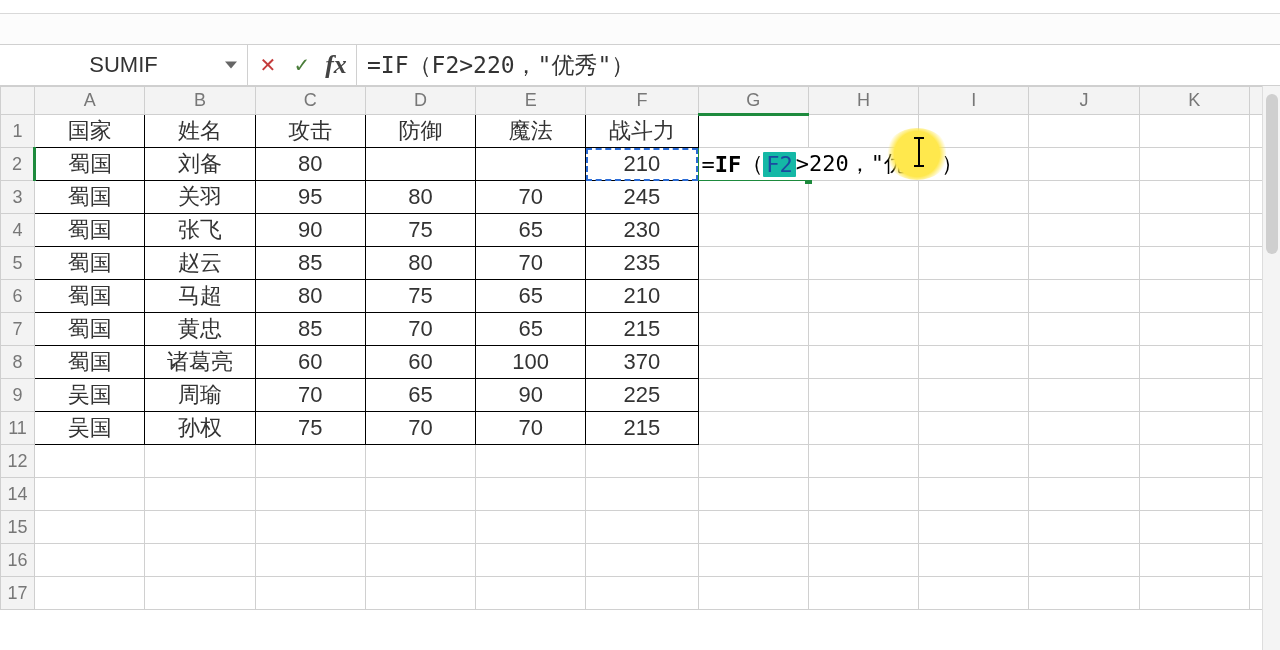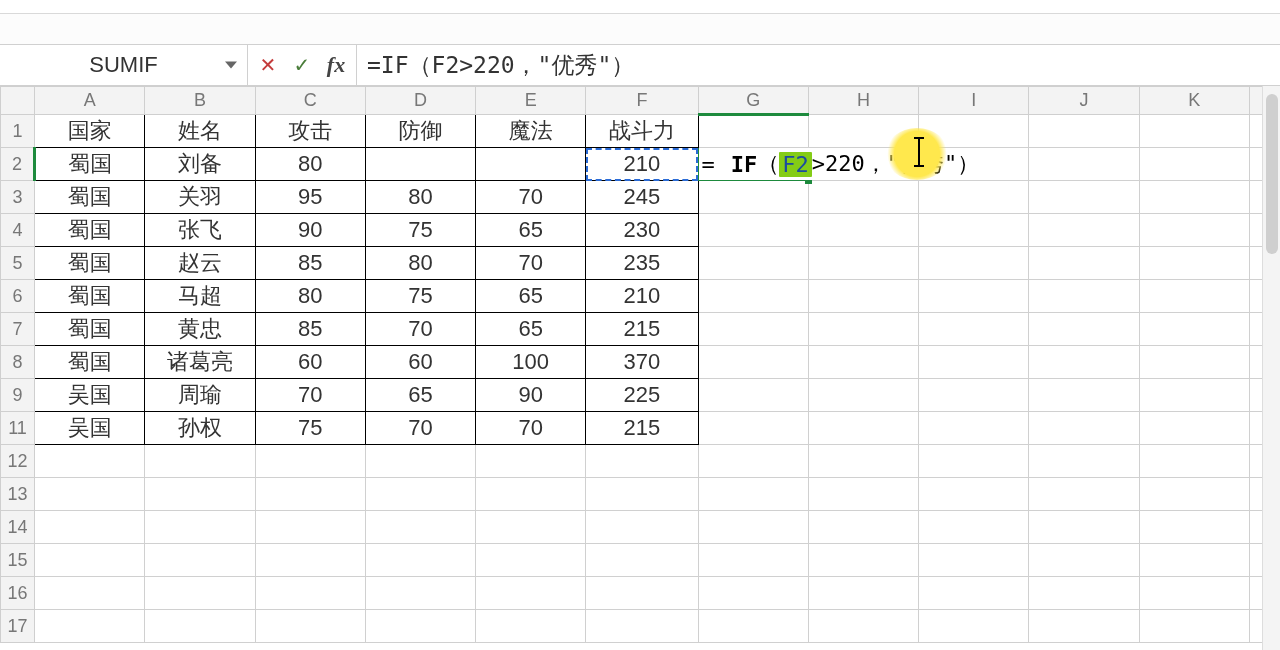--- a/index.html
+++ b/index.html
@@ -62,21 +62,21 @@
   }
   .fb-btn {
     width: 28px; height: 28px;
     display: flex; align-items: center; justify-content: center;
     font-size: 20px;
     color: #555;
     border-radius: 3px;
   }
   .fb-btn.cancel { color: #c43b3b; }
   .fb-btn.accept { color: #4a7d3a; }
-  .fb-btn.fx { font-style: italic; font-family: "Times New Roman", serif; font-weight: 600; color: #444; font-size: 22px; }
+  .fb-btn.fx { font-style: italic; font-family: "Times New Roman", serif; font-weight: 600; color: #444; font-size: 26px; }
   .formula-input {
     flex: 1;
     height: 100%;
     display: flex;
     align-items: center;
     padding-left: 10px;
     font-size: 23px;
     font-family: Consolas, monospace;
   }
 
@@ -154,22 +154,22 @@
     left: 0; top: 0; bottom: 0;
     display: flex;
     align-items: center;
     padding-left: 3px;
     font-family: Consolas, monospace;
     font-size: 22px;
     white-space: nowrap;
     background: #ffffff;
     z-index: 5;
   }
-  .tok-fn   { font-weight: 700; color:#000;margin-left:16px; }
-  .tok-ref  { background: #84cc16; padding: 0 3px; border-radius:1px; color:#1b4aa0; }
+  .tok-fn   { font-weight: 700; color:#000; }
+  .tok-ref  { background: #14b8a6; padding: 0 3px; border-radius:1px; color:#1b4aa0; }
   .tok-txt  { color:#000; }
 
   
   .cursor-hl {
     position: absolute;
     width: 64px; height: 52px;
     background: radial-gradient(circle, #ffe84d 0%, #ffe84d 55%, rgba(255,232,77,0) 72%);
     border-radius: 50%;
     pointer-events: none;
     z-index: 20;
@@ -434,35 +434,20 @@
           <td></td>
           <td></td>
           <td></td>
           <td></td>
           <td></td>
           <td></td>
           <td></td>
           <td></td>
         </tr>
         <tr>
-          <th class="rowhdr">13</th>
-          <td></td>
-          <td></td>
-          <td></td>
-          <td></td>
-          <td></td>
-          <td></td>
-          <td></td>
-          <td></td>
-          <td></td>
-          <td></td>
-          <td></td>
-          <td></td>
-        </tr>
-        <tr>
           <th class="rowhdr">14</th>
           <td></td>
           <td></td>
           <td></td>
           <td></td>
           <td></td>
           <td></td>
           <td></td>
           <td></td>
           <td></td>

